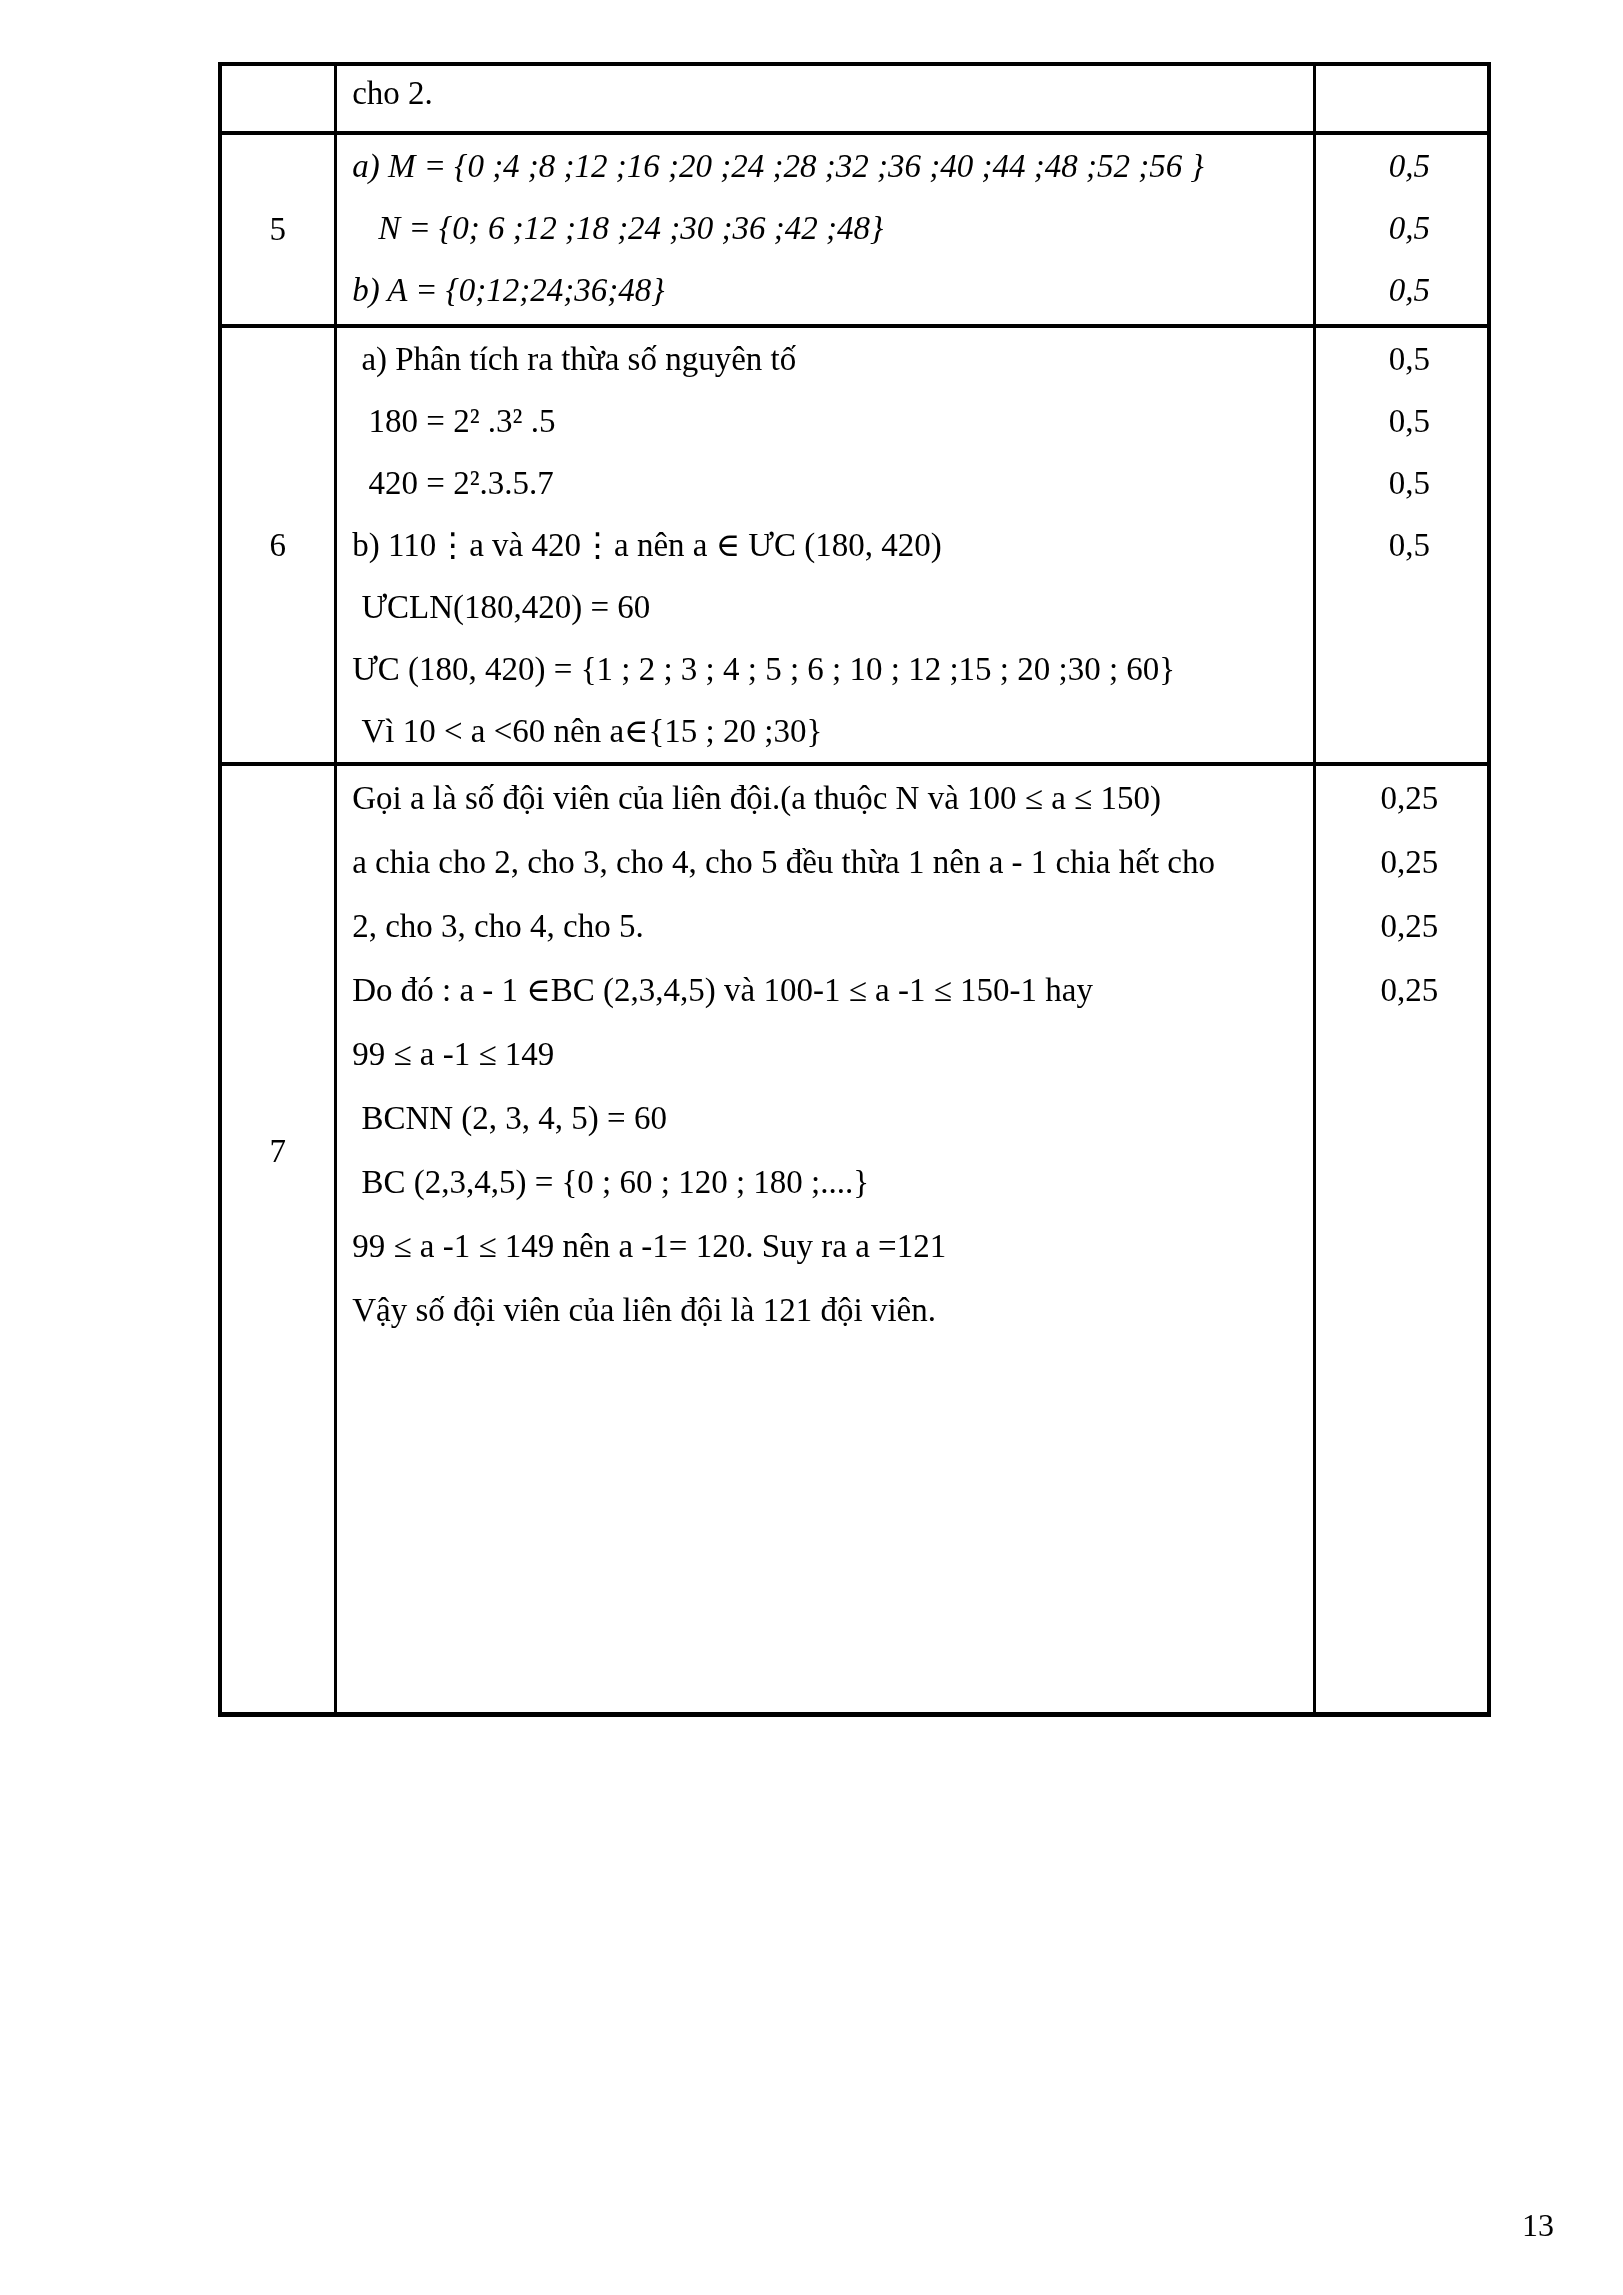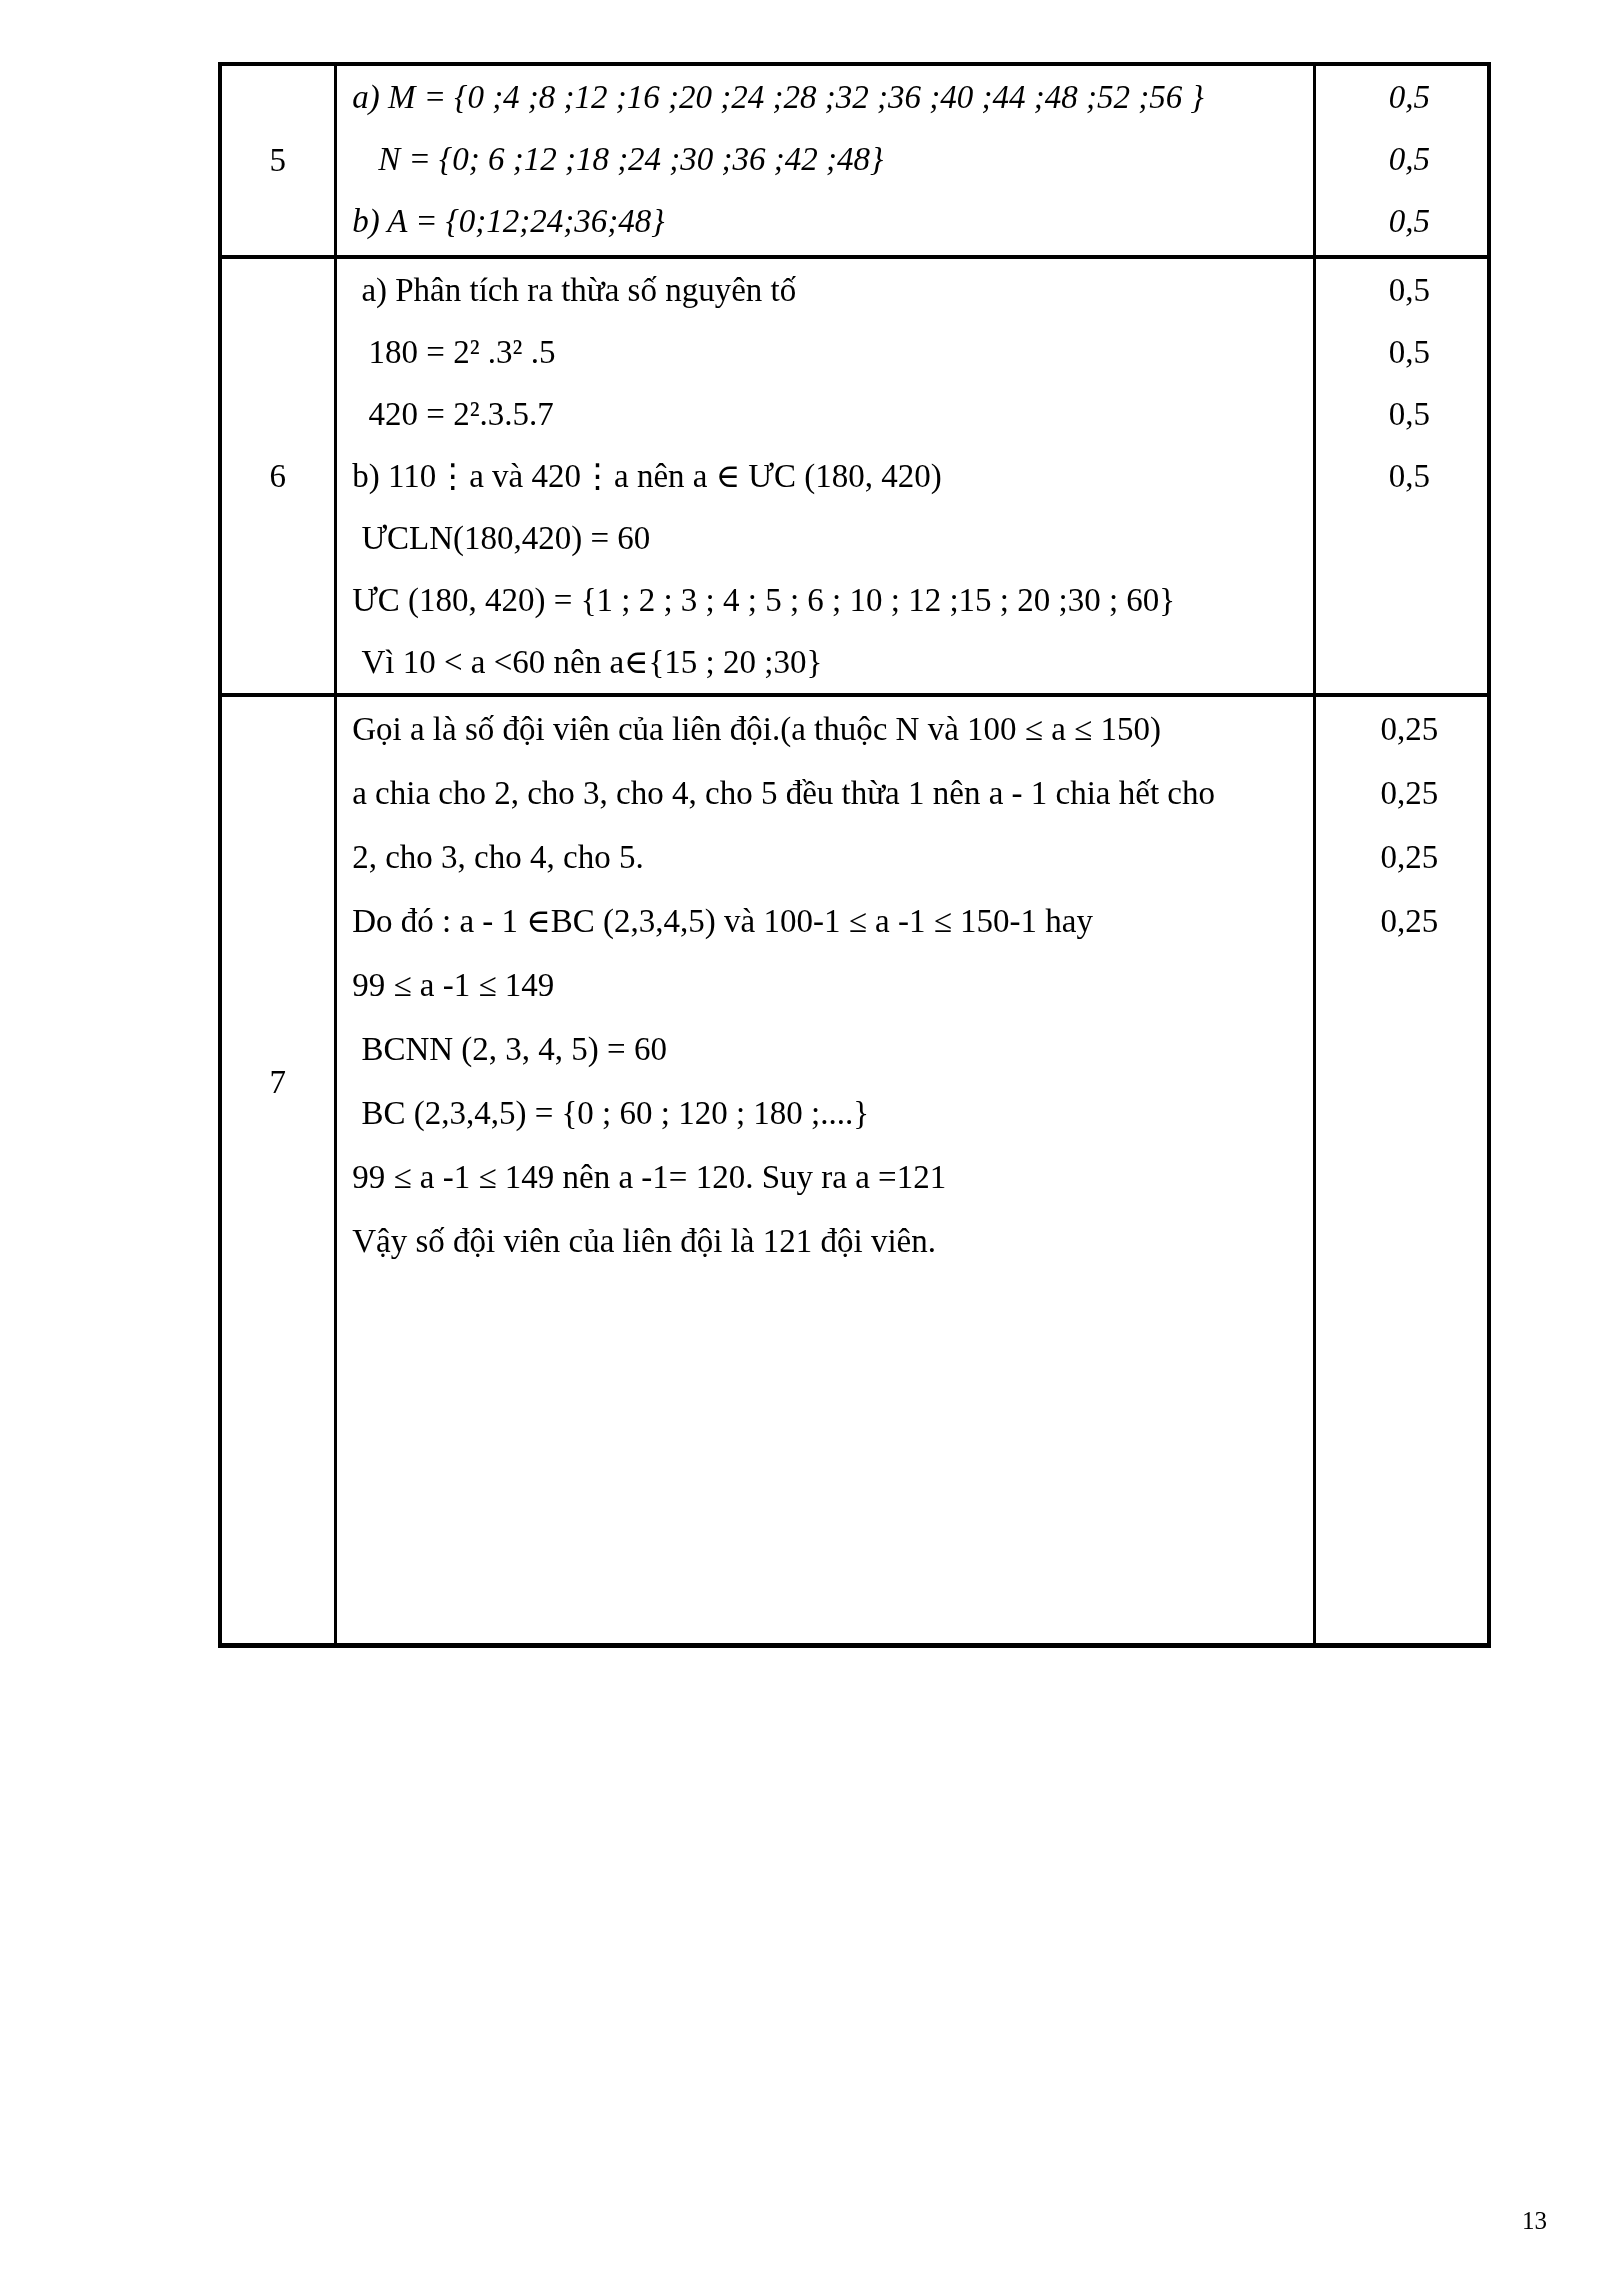--- a/index.html
+++ b/index.html
@@ -47,36 +47,45 @@
   tr.r6 .line { line-height: 62px; }
   tr.r7 .line { line-height: 64px; }
 
   .in1 { padding-left: 9.2px; }
   .in2 { padding-left: 16.4px; font-family: Liberation Serif, serif; }
   .in3 { padding-left: 26px; }
 
   .page-number {
     position: absolute;
     left: 1522px; top: 2207px;
-    font-size: 25px;
+    font-size: 32px;
   }
 </style>
 </head>
 <body>
 
 <div class="page">
 
   <table class="answer">
     <colgroup>
       <col style="width:115px">
         <col style="width:979px">
         <col style="width:175px">
     </colgroup>
 
     <tbody>
+        <tr class="r0">
+      <td class="no"></td>
+      <td class="content">
+        <div class="line">cho 2.</div>
+      </td>
+      <td class="pts">
+        <div class="line"></div>
+      </td>
+    </tr>
 
     <tr class="r5">
       <td class="no">5</td>
       <td class="content">
         <div class="line">a) M = {0 ;4 ;8 ;12 ;16 ;20 ;24 ;28 ;32 ;36 ;40 ;44 ;48 ;52 ;56 }</div>
         <div class="line in3">N = {0; 6 ;12 ;18 ;24 ;30 ;36 ;42 ;48}</div>
         <div class="line">b) A = {0;12;24;36;48}</div>
       </td>
       <td class="pts">
         <div class="line">0,5</div>

